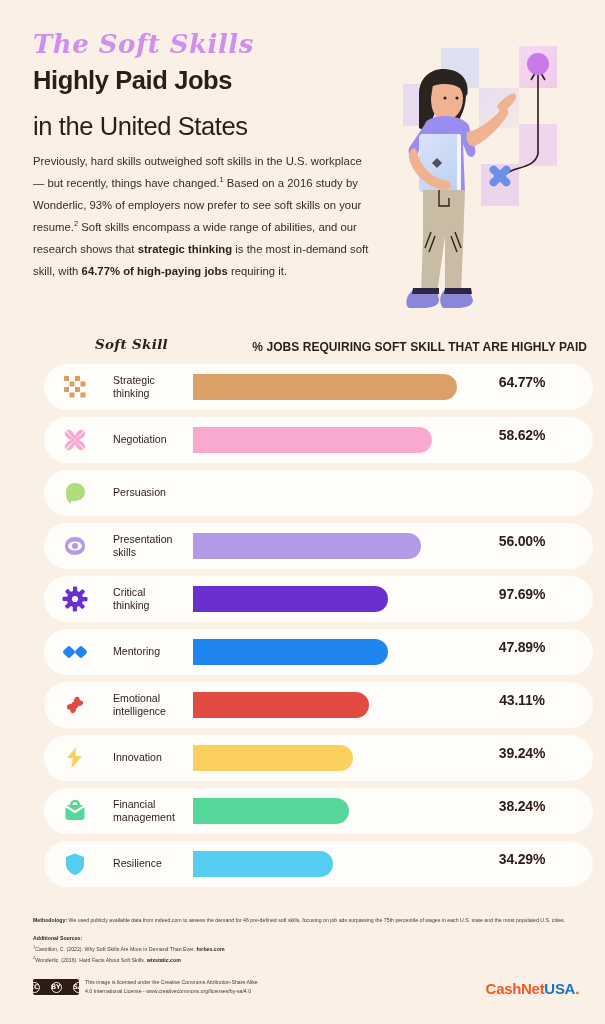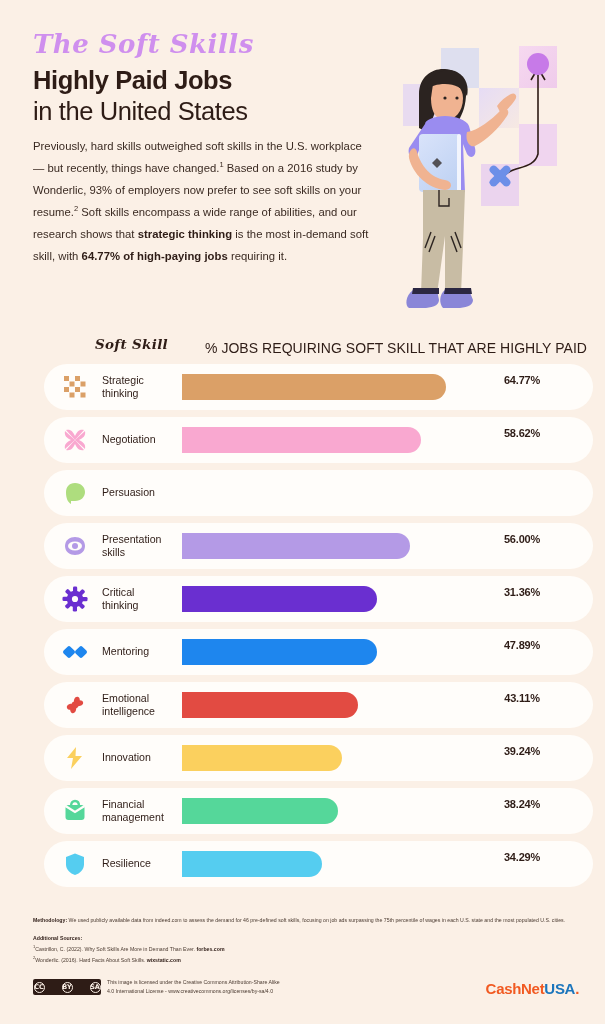--- a/index.html
+++ b/index.html
@@ -21,21 +21,21 @@
     color: #CF8FEE;
     letter-spacing: 0.5px;
     line-height: 1.1;
   }
   .title-bold {
     font-size: 25.5px; font-weight: 700; color: #2E1C16;
     line-height: 1.22; letter-spacing: -0.4px; margin-top: 6px;
   }
   .title-light {
     font-size: 25.5px; font-weight: 400; color: #2E1C16;
-    line-height: 1.22; letter-spacing: -0.4px;
+    line-height: 1.22; letter-spacing: -0.4px; margin-top: 15px;
   }
   .body-copy {
     margin-top: 8px; font-size: 11.3px; line-height: 1.95;
     color: #3A2A22; width: 340px; letter-spacing: 0.02px;
   }
   .body-copy b { font-weight: 700; color: #2E1C16; }
   .body-copy sup { font-size: 7.5px; vertical-align: super; }
 
   
   .illo { position: absolute; left: 383px; top: 32px; width: 200px; height: 290px; }
@@ -43,54 +43,54 @@
   
   .chart { position: absolute; left: 16px; top: 336px; width: 605px; }
   .chart-head { position: relative; height: 26px; }
   .col-skill {
     position: absolute; left: 79px; top: 0;
     font-family: "DejaVu Serif", serif; font-style: italic; font-weight: 700;
     font-size: 13.5px; color: #2E1C16; letter-spacing: 0.3px;
   }
   .col-pct {
     position: absolute; right: 34px; top: 4px;
-    font-size: 14px; font-weight: 400; color: #2E1C16; letter-spacing: 0.05px;
+    font-size: 12px; font-weight: 700; color: #2E1C16; letter-spacing: 0.05px;
   }
 
   .rows { margin-top: 2px; }
   .row {
     position: relative; margin: 0 28px 7px 28px; height: 46px;
     background: #FFFDFA; border-radius: 24px; display: flex; align-items: center;
   }
   .row-icon {
     width: 26px; height: 26px; margin-left: 18px; flex: 0 0 26px;
     display: flex; align-items: center; justify-content: center;
   }
   .row-label {
-    margin-left: 14px; width: 80px; flex: 0 0 80px;
+    margin-left: 25px; width: 80px; flex: 0 0 80px;
     font-size: 10.6px; line-height: 1.25; color: #2E1C16; font-weight: 400;
   }
   .bar-zone { position: relative; flex: 1 1 auto; height: 26px; }
   .bar { position: absolute; left: 0; top: 0; height: 26px; border-radius: 0 13px 13px 0; }
   .row-value {
     position: absolute; right: 0; width: 142px; text-align: center;
-    font-size: 11px; font-weight: 700; color: #2E1C16; letter-spacing: -0.2px;
+    font-size: 14px; font-weight: 700; color: #2E1C16; letter-spacing: -0.2px;
   }
 
   
   .footer { position: absolute; left: 33px; top: 916px; width: 540px; }
   .foot-txt { font-size: 5.2px; line-height: 1.75; color: #4A3A30; letter-spacing: 0.01px; }
   .foot-txt b { font-weight: 700; color: #2E1C16; }
   .foot-block2 { margin-top: 9px; }
   .foot-sup { font-size: 4px; vertical-align: super; }
 
   .license { position: absolute; left: 33px; top: 978px; display: flex; align-items: center; gap: 6px; }
   .cc-badge {
-    width: 68px; height: 16px; background: #2E1C16; border-radius: 2px;
-    display: flex; align-items: center; justify-content: center; gap: 17px;
+    width: 46px; height: 16px; background: #2E1C16; border-radius: 2px;
+    display: flex; align-items: center; justify-content: center; gap: 11px;
   }
   .cc-circ {
     width: 11px; height: 11px; border-radius: 50%; border: 1.2px solid #FBF0E6;
     color: #FBF0E6; font-size: 6.5px; font-weight: 700;
     display: flex; align-items: center; justify-content: center; font-family: "DejaVu Sans", sans-serif;
   }
   .license-text { font-size: 5.2px; line-height: 1.75; color: #4A3A30; }
 
   .brand { position: absolute; right: 26px; top: 980px; font-size: 15px; font-weight: 700; letter-spacing: -0.3px; text-align: right; }
   .brand .b-orange { color: #F15A22; }
@@ -272,21 +272,21 @@
               <circle cx="13" cy="13" r="8.2" fill="#6A2FD0"></circle>
               <circle cx="13" cy="13" r="3.1" fill="#FFFDFA"></circle>
             </svg>
           </div>
           <div class="row-label">
             <div>Critical</div>
             <div>thinking</div>
           </div>
           <div class="bar-zone">
             <div class="bar" style="width:195px;background:#6A2FD0"></div>
-            <div class="row-value">31.36%</div>
+            <div class="row-value">97.69%</div>
           </div>
         </div>
         <div class="row">
           <div class="row-icon">
             <svg width="26" height="26" viewBox="0 0 26 26" xmlns="http://www.w3.org/2000/svg">
               <rect x="2.2" y="8.2" width="9.6" height="9.6" rx="2" fill="#1E86EE" transform="rotate(45 7 13)"></rect>
       <rect x="14.2" y="8.2" width="9.6" height="9.6" rx="2" fill="#1E86EE" transform="rotate(45 19 13)"></rect>
             </svg>
           </div>
           <div class="row-label">

